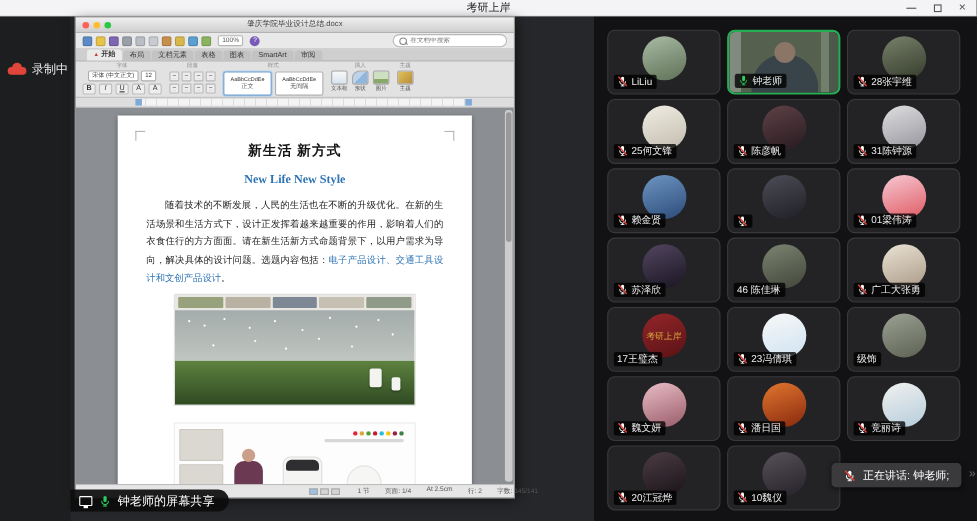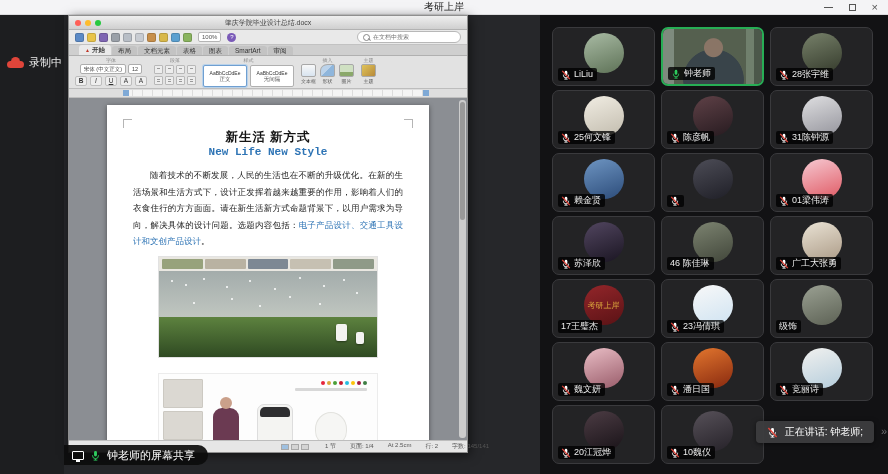--- a/index.html
+++ b/index.html
@@ -73,21 +73,21 @@
   .rband{position:absolute;left:54px;right:38px;top:1px;bottom:1px;background:repeating-linear-gradient(90deg,#f4f4f4 0 9px,#dcdcdc 9px 10px);}
   .rmark{position:absolute;top:1px;width:6px;height:6px;background:#7fa9d6;}
   .rmark.l{left:54px;} .rmark.rr{right:38px;}
 
   .canvas{flex:1;background:#8b8e93;position:relative;overflow:hidden;}
   .page{position:absolute;left:50%;transform:translateX(-50%);top:7px;width:322px;height:430px;background:#fff;box-shadow:0 1px 5px rgba(0,0,0,.45);padding:18px 26px 0;box-sizing:border-box;font-family:"Liberation Serif",serif;}
   .cropmark{position:absolute;width:8px;height:8px;border-color:#b5b5b5;border-style:solid;}
   .cm-l{left:16px;top:14px;border-width:0 0 1px 1px;border-right:none;border-top:none;transform:scaleY(-1);}
   .cm-r{right:16px;top:14px;border-width:0 1px 1px 0;transform:scaleY(-1);}
   .doc-h1{font-size:12.5px;font-weight:bold;text-align:center;color:#141414;letter-spacing:1px;margin-top:6px;}
-  .doc-h2{font-size:11px;font-weight:bold;text-align:center;color:#2e74b5;margin-top:0;font-family:Liberation Mono, monospace;}
+  .doc-h2{font-size:11px;font-weight:bold;text-align:center;color:#2e74b5;margin-top:11px;font-family:Liberation Serif, serif;}
   .doc-p{font-size:8.5px;line-height:1.95;text-align:justify;text-indent:2em;margin-top:9px;color:#1c1c1c;}
   .doc-p .hl{color:#2e74b5;}
 
   .fig1{margin:7px auto 0;width:218px;height:100px;position:relative;overflow:hidden;box-shadow:0 0 0 1px #e2e2e2;}
   .f1-strip{height:14px;background:#e9e7e1;display:flex;gap:2px;padding:2px 3px;box-sizing:border-box;}
   .thumb{flex:1;border-radius:1px;}
   .t1{background:#97a27c;} .t2{background:#b9b2a2;} .t3{background:#7d8894;} .t4{background:#c6c0b2;} .t5{background:#8f9a88;}
   .f1-sky{height:46px;background:linear-gradient(#a3acab,#c0c6c0);position:relative;}
   .seeds{position:absolute;left:12px;top:9px;width:2px;height:2px;background:#fff;border-radius:50%;
     box-shadow:14px 4px 0 #fff,32px -2px 0 #fff,55px 6px 0 #fff,78px 0 0 #fff,103px 8px 0 #fff,128px -3px 0 #fff,152px 5px 0 #fff,172px -1px 0 #fff,60px 18px 0 #fff,118px 16px 0 #fff,22px 22px 0 #fff,88px 25px 0 #fff,148px 23px 0 #fff,185px 12px 0 #fff;}
@@ -127,21 +127,21 @@
   .grid{width:348px;background:#121214;position:relative;padding:12px 0 0 12px;box-sizing:border-box;display:flex;flex-wrap:wrap;gap:4px 6px;align-content:flex-start;flex:none;}
   .tile{width:103px;height:59px;background:#232325;border:1px solid #3a3a3d;border-radius:7px;position:relative;box-sizing:border-box;flex:none;}
   .tile.active{border:2px solid #27ae55;}
   .avatar{position:absolute;left:50%;top:44%;transform:translate(-50%,-50%);width:40px;height:40px;border-radius:50%;display:flex;align-items:center;justify-content:center;text-align:center;font-size:8px;line-height:9px;overflow:hidden;}
   .video-feed{display:none;position:absolute;inset:0;border-radius:5px;
     background-image:
       radial-gradient(circle at 51% 34%, #8a7566 0 9px, rgba(0,0,0,0) 10px),
       radial-gradient(ellipse at 51% 92%, #39444a 0 42%, rgba(0,0,0,0) 43%),
       linear-gradient(90deg,#7e8b7e 0 11%, #55604f 11% 84%, #70806d 84% 92%, #4c584a 92%);}
   .tile.video .video-feed{display:block;}
-  .namepill{position:absolute;left:5px;bottom:4px;background:rgba(0,0,0,.78);border-radius:2px;display:flex;align-items:flex-end;gap:3px;padding:1px 4px 1px 3px;color:#ededed;font-size:9px;line-height:11px;max-width:92px;white-space:nowrap;overflow:hidden;}
+  .namepill{position:absolute;left:5px;bottom:4px;background:rgba(0,0,0,.78);border-radius:2px;display:flex;align-items:flex-start;gap:3px;padding:1px 4px 1px 3px;color:#ededed;font-size:9px;line-height:11px;max-width:92px;white-space:nowrap;overflow:hidden;}
   .badge{display:none;width:11px;height:11px;background:#e87722;border-radius:2px;align-items:center;justify-content:center;flex:none;}
   .mic{flex:none;}
   .mic .m-body{fill:#fff;}
   .mic .m-arc,.mic .m-stem,.mic .m-base{stroke:#fff;stroke-width:1;}
   .mic .m-slash{stroke:#e0443a;stroke-width:1.6;}
   .mic.on .m-body{fill:#2ecc5e;}
   .mic.on .m-arc,.mic.on .m-stem,.mic.on .m-base{stroke:#2ecc5e;}
   .mic.on .m-slash{display:none;}
 
   .toast{position:absolute;right:14px;top:406px;height:22px;background:rgba(60,60,62,.97);border-radius:4px;display:flex;align-items:center;gap:7px;padding:0 11px;color:#fff;font-size:10px;z-index:7;box-shadow:0 1px 5px rgba(0,0,0,.5);white-space:nowrap;}

